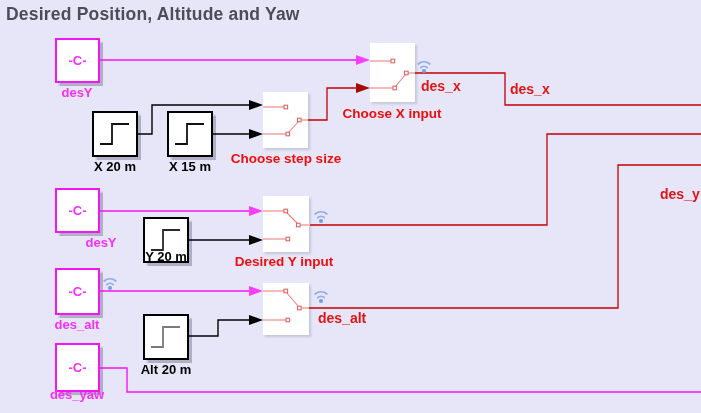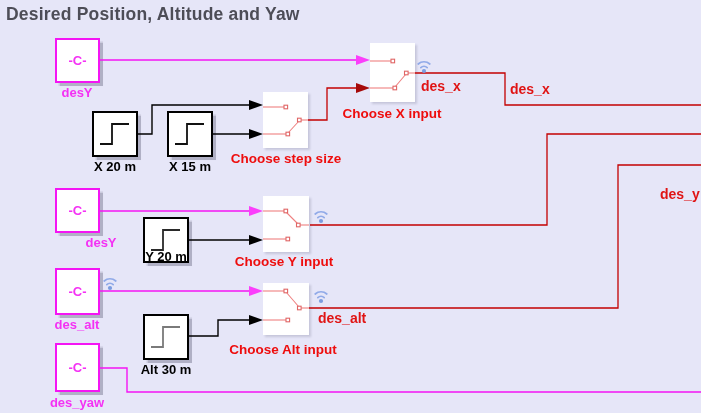--- a/index.html
+++ b/index.html
@@ -200,30 +200,29 @@
     <g stroke="#91aae8" stroke-width="1.7" fill="none" stroke-linecap="round">
       <path d="M106.8,284.6 A4.6,4.6 0 0 1 113.2,284.6"></path>
       <path d="M104.2,281 A8.6,8.6 0 0 1 115.8,281"></path>
       <circle cx="110" cy="288" r="2.1" fill="#7b9ce0" stroke="none"></circle>
     </g>
   </svg>
 
   <div class="block-label magenta" style="left:77px;top:85px;">desY</div>
   <div class="block-label magenta" style="left:77px;top:235px;margin-left:24px;">desY</div>
   <div class="block-label magenta" style="left:77px;top:317px;">des_alt</div>
-  <div class="block-label magenta" style="left:77px;top:395px;">des_yaw</div>
+  <div class="block-label magenta" style="left:77px;top:387px;">des_yaw</div>
 
   <div class="block-label" style="left:115px;top:159px;">X 20 m</div>
   <div class="block-label" style="left:190px;top:159px;">X 15 m</div>
   <div class="block-label" style="left:166px;top:249px;">Y 20 m</div>
-  <div class="block-label" style="left:166px;top:362px;">Alt 30 m</div>
+  <div class="block-label" style="left:166px;top:362px;">Alt 20 m</div>
 
   <div class="switch-caption" style="left:392px;top:106px;">Choose X input</div>
   <div class="switch-caption" style="left:286px;top:151px;">Choose step size</div>
-  <div class="switch-caption" style="left:284px;top:254px;">Choose Y input</div>
-  <div class="switch-caption" style="left:283px;top:342px;">Choose Alt input</div>
+  <div class="switch-caption" style="left:284px;top:254px;">Desired Y input</div>
 
   <div class="signal-label" style="left:421px;top:78px;">des_x</div>
   <div class="signal-label" style="left:510px;top:81px;">des_x</div>
   <div class="signal-label" style="left:660px;top:138px;margin-top:48px;">des_y</div>
   <div class="signal-label" style="left:318px;top:310px;">des_alt</div>
 
 </div>
 
 </body></html>

